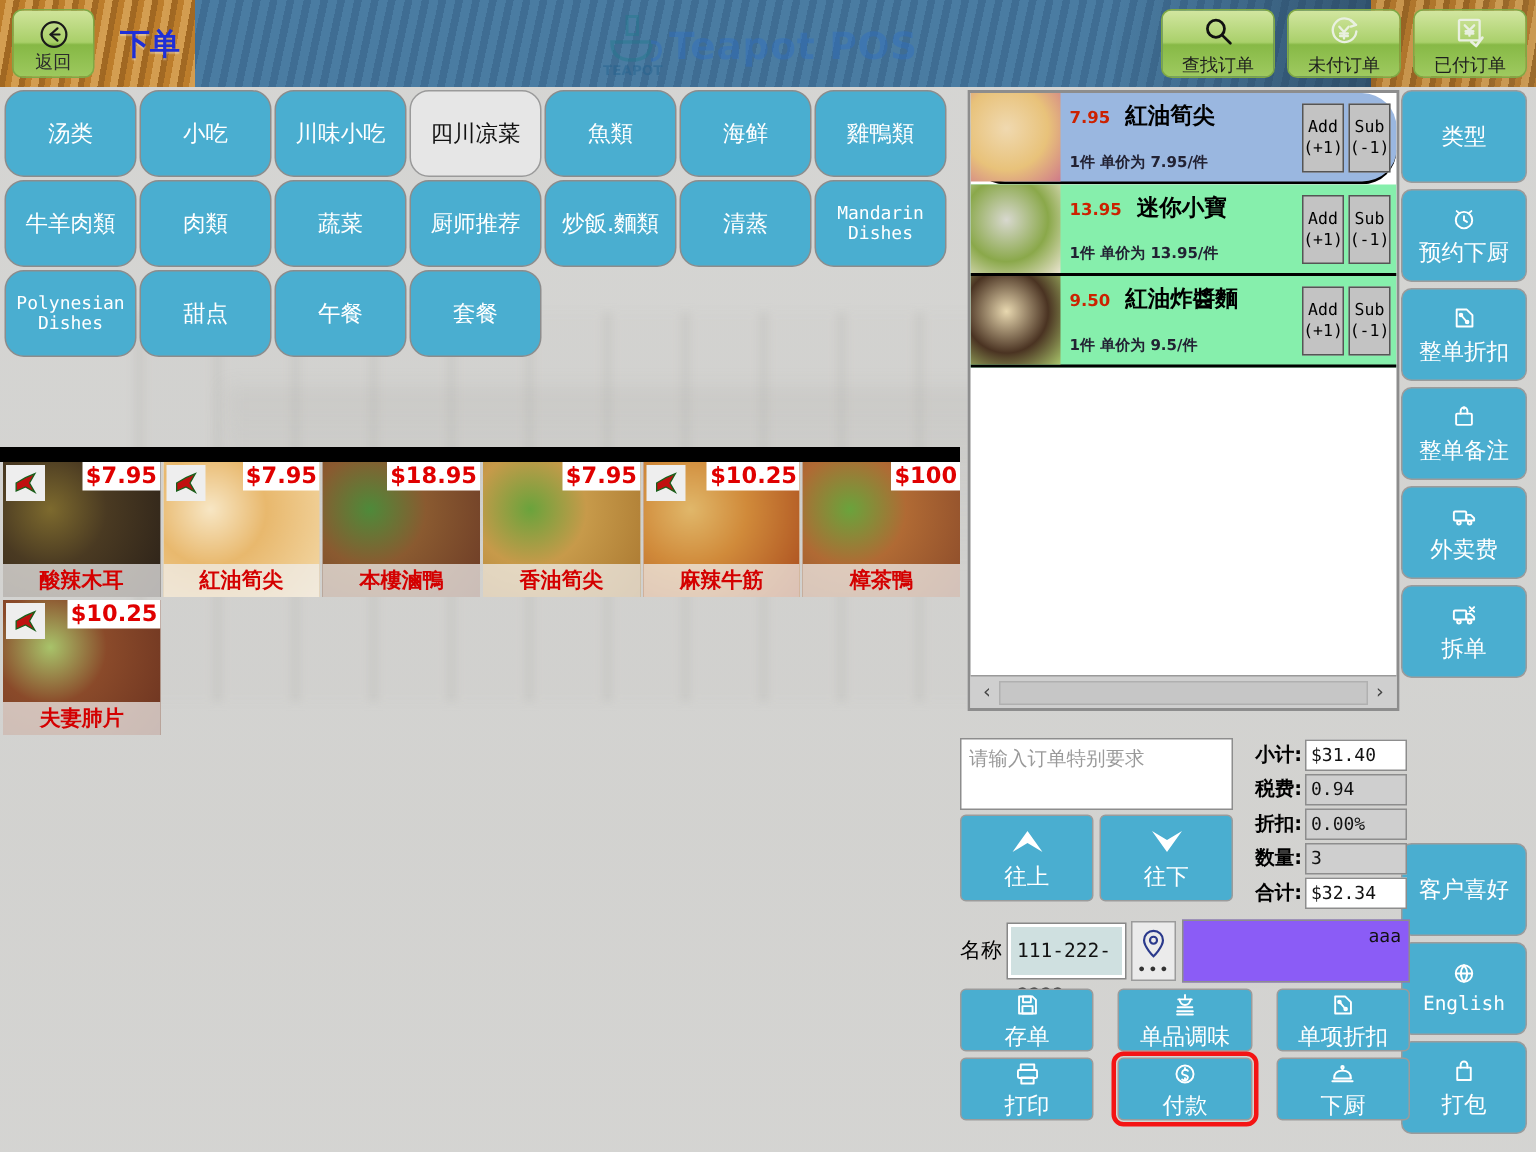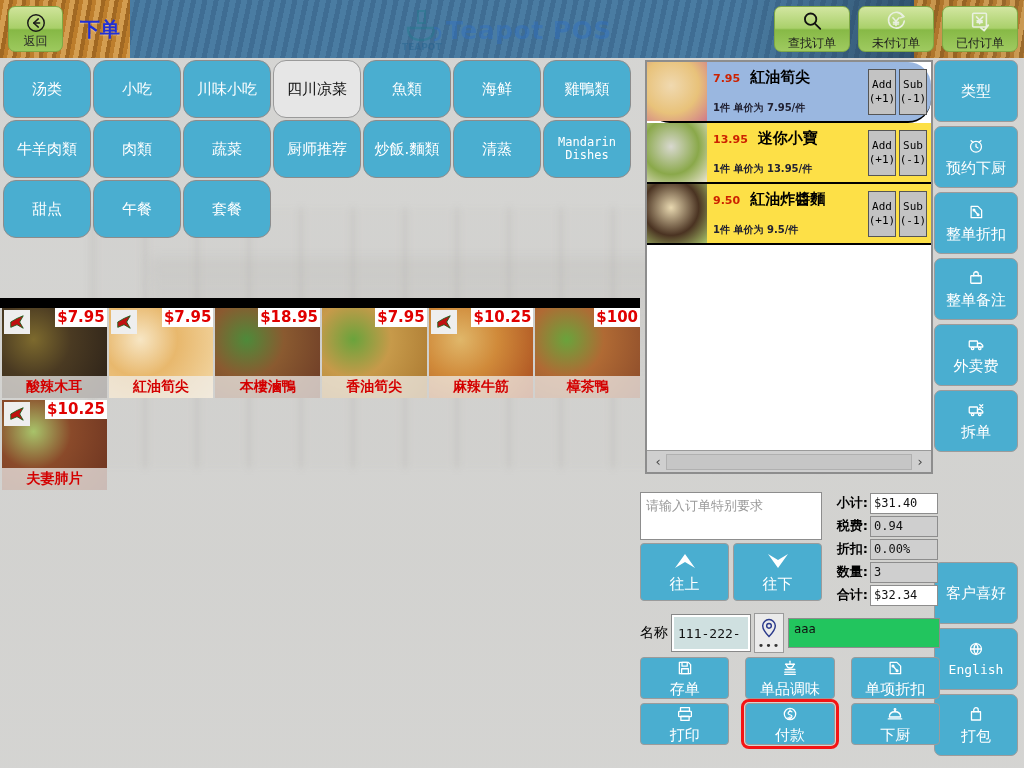--- a/index.html
+++ b/index.html
@@ -130,21 +130,21 @@
   }
 
   
   .order-panel{
     position:absolute; left:645px; top:60px; width:288px; height:414px;
     background:#fff; border:2px solid #8d8d8d; z-index:4; display:flex; flex-direction:column;
   }
   .order-list{ flex:1; overflow:hidden; }
   .order-item{
     height:61px; display:flex; align-items:stretch;
-    background:#fde047; border-bottom:2px solid #000; position:relative;
+    background:#86efac; border-bottom:2px solid #000; position:relative;
   }
   .order-item.sel{ background:#9ab7e0;border-radius:23px; }
   .oi-thumb{ width:60px; height:100%; flex:0 0 60px; }
   .oi-mid{ flex:1; position:relative; padding-left:6px; }
   .oi-top{ display:flex; align-items:baseline; gap:10px; padding-top:6px; }
   .oi-price{ font-size:11px; color:#cc2200; font-weight:bold; }
   .oi-name{ font-size:15px; color:#000; font-weight:bold; }
   .oi-sub{ position:absolute; left:6px; bottom:6px; font-size:10px; color:#223; font-weight:bold; }
   .oi-btns{ display:flex; align-items:center; gap:3px; padding-right:4px; }
   .oi-btn{
@@ -204,23 +204,24 @@
     font-size:13px; color:#111; padding:2px 4px; line-height:30px;
     font-family:"DejaVu Sans Mono","Liberation Mono",monospace;
   }
   .pin-btn{
     width:30px; height:40px; background:#ebebeb; border:1px solid #9b9b9b;
     display:flex; flex-direction:column; align-items:center; justify-content:center;
     cursor:pointer; gap:1px;
   }
   .pin-btn .dots{ font-size:11px; color:#333; line-height:6px; letter-spacing:1px; }
   .addr-box{
-    flex:1; height:30px; background:#22c55e; border:1px solid #8d8d8d;
+    flex:1; height:42px; background:#8b5cf6; border:1px solid #8d8d8d;
     font-size:12px; color:#111; padding:3px 5px;
     font-family:"DejaVu Sans Mono","Liberation Mono",monospace;
+    text-align:right;
   }
   .act-grid{ margin-top:4px; }
   .act-row{ display:flex; gap:16px; margin-bottom:4px; }
   .act-btn{
     width:97px; height:42px; background:#4aaed0; border:1px solid #9b9b9b;
     border-radius:4px; color:#fff;
     display:flex; flex-direction:column; align-items:center; justify-content:center;
     cursor:pointer; gap:0px; position:relative;
   }
   .act-btn .lbl{ font-size:15px; line-height:1.1; }
@@ -339,20 +340,23 @@
         <span>炒飯.麵類</span>
       </div>
       <div class="cat-btn">
         <span>清蒸</span>
       </div>
       <div class="cat-btn en">
         <span>Mandarin Dishes</span>
       </div>
     </div>
     <div class="cat-row">
+      <div class="cat-btn en">
+        <span>Polynesian Dishes</span>
+      </div>
       <div class="cat-btn">
         <span>甜点</span>
       </div>
       <div class="cat-btn">
         <span>午餐</span>
       </div>
       <div class="cat-btn">
         <span>套餐</span>
       </div>
     </div>

